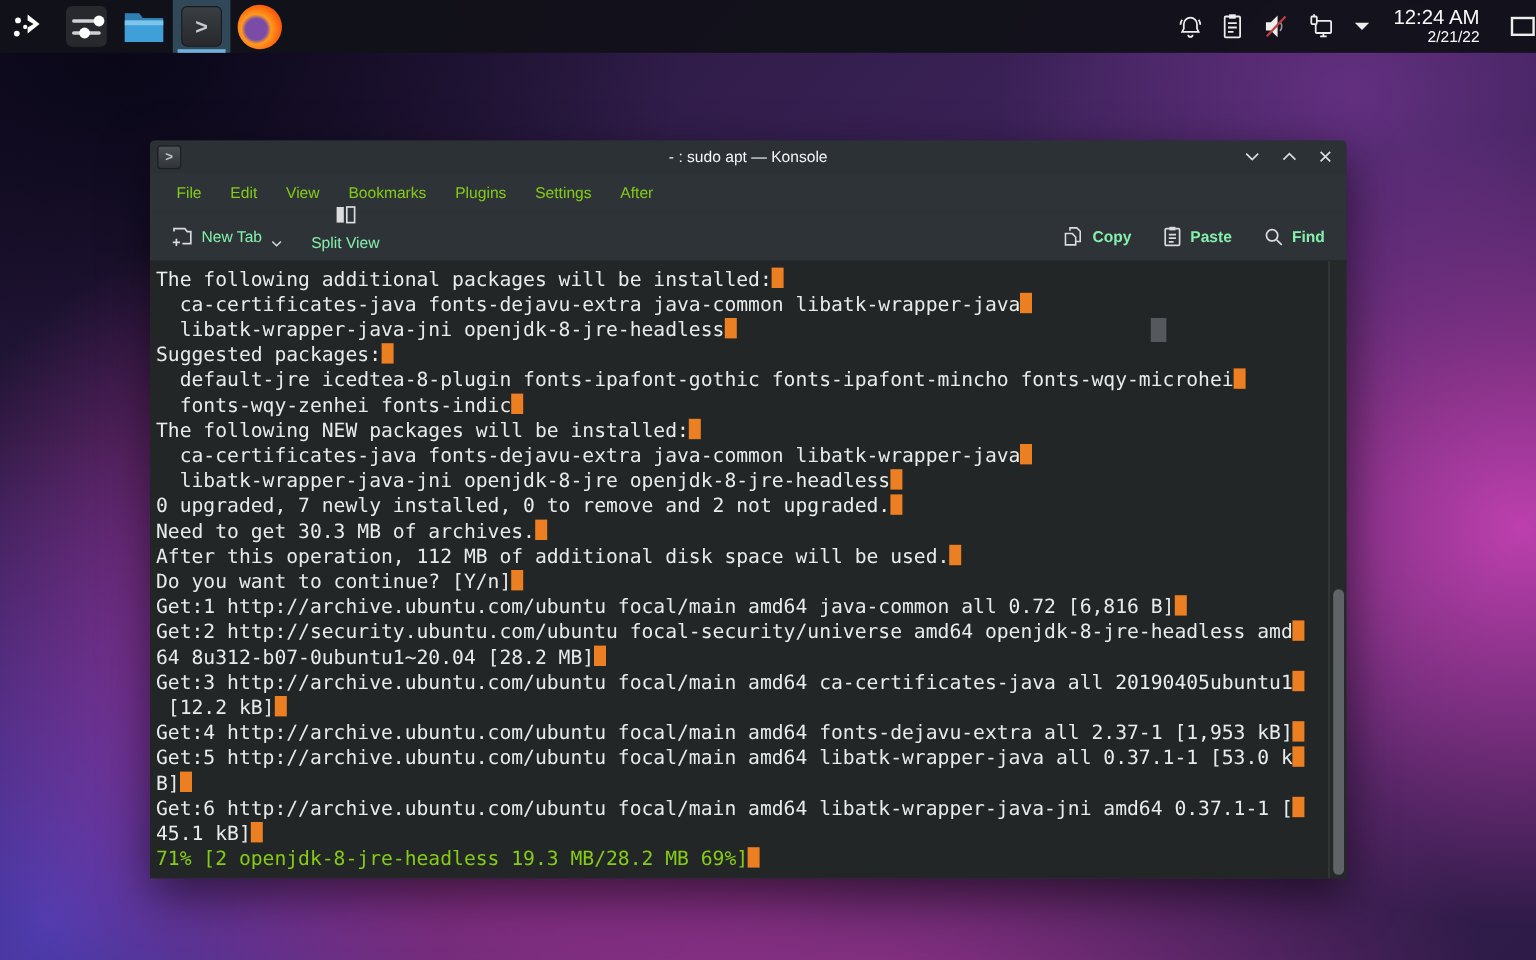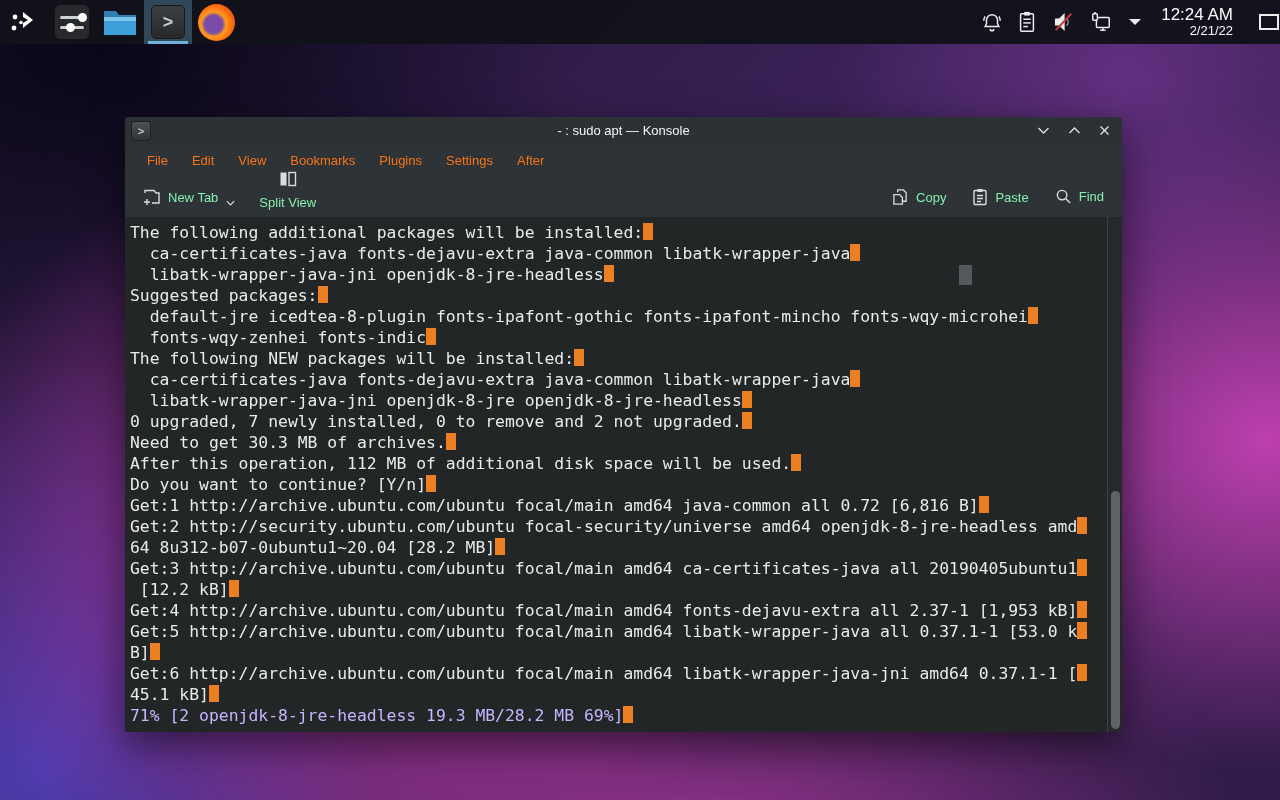--- a/index.html
+++ b/index.html
@@ -60,37 +60,37 @@
     position:relative; color:#fcfcfc;
   }
   .titlebar-icon { width:20px; height:20px; margin-left:6px; border-radius:3px;
     background:linear-gradient(180deg,#4a5054,#303438); border:1px solid #1d2022;
     display:flex; align-items:center; justify-content:center; color:#c2c5c7; font-size:11px; font-weight:bold; }
   .title { position:absolute; left:0; right:0; text-align:center; font-size:13px; color:#f4f5f6; }
   .win-controls { margin-left:auto; display:flex; align-items:center; gap:18px; padding-right:12px; z-index:2; }
   .win-controls svg { display:block; }
 
   .menubar { height:33px; display:flex; align-items:center; padding-left:10px; background:#2e3338; }
-  .menu-item { font-size:13px; color:#f97316; padding:6px 12px; cursor:default; }
+  .menu-item { font-size:13px; color:#84cc16; padding:6px 12px; cursor:default; }
 
   .toolbar { height:40px; display:flex; align-items:center; background:#2e3338; padding:0 10px; }
   .tool-btn { display:flex; align-items:center; gap:7px; color:#86efac; font-size:13px; padding:6px 8px; position:relative; }
   .tool-btn svg { display:block; }
   .mini-chevron { margin-left:1px; margin-top:12px; }
   .toolbar .spacer { flex:1; }
-  .tool-right { display:flex; align-items:flex-start; gap:10px; }
+  .tool-right { display:flex; align-items:flex-end; gap:10px;font-weight:bold; }
 
   
   .terminal {
     position:relative; height:515px; background:#232627;
     font-family:"DejaVu Sans Mono", monospace; font-size:16.4px; line-height:21px;
     color:#e9ebeb; padding:5px 20px 0 5px; overflow:hidden;
   }
   .term-line { white-space:pre; }
-  .term-line.orange { color:#c4b5fd; }
+  .term-line.orange { color:#84cc16; }
   .cursor { display:inline-block; width:10px; height:17px; background:#ec7f21; vertical-align:-2px; }
   .ghost-block { position:absolute; left:834px; top:48px; width:13px; height:20px; background:#55595d; }
 
   .scrollbar {
     position:absolute; top:0; right:0; width:15px; height:100%;
     background:#26292a; border-left:1px solid #3c4042;
   }
   .scroll-thumb {
     position:absolute; left:3px; width:9px; border-radius:5px; background:#5f6467;
     top:274px; height:238px;

